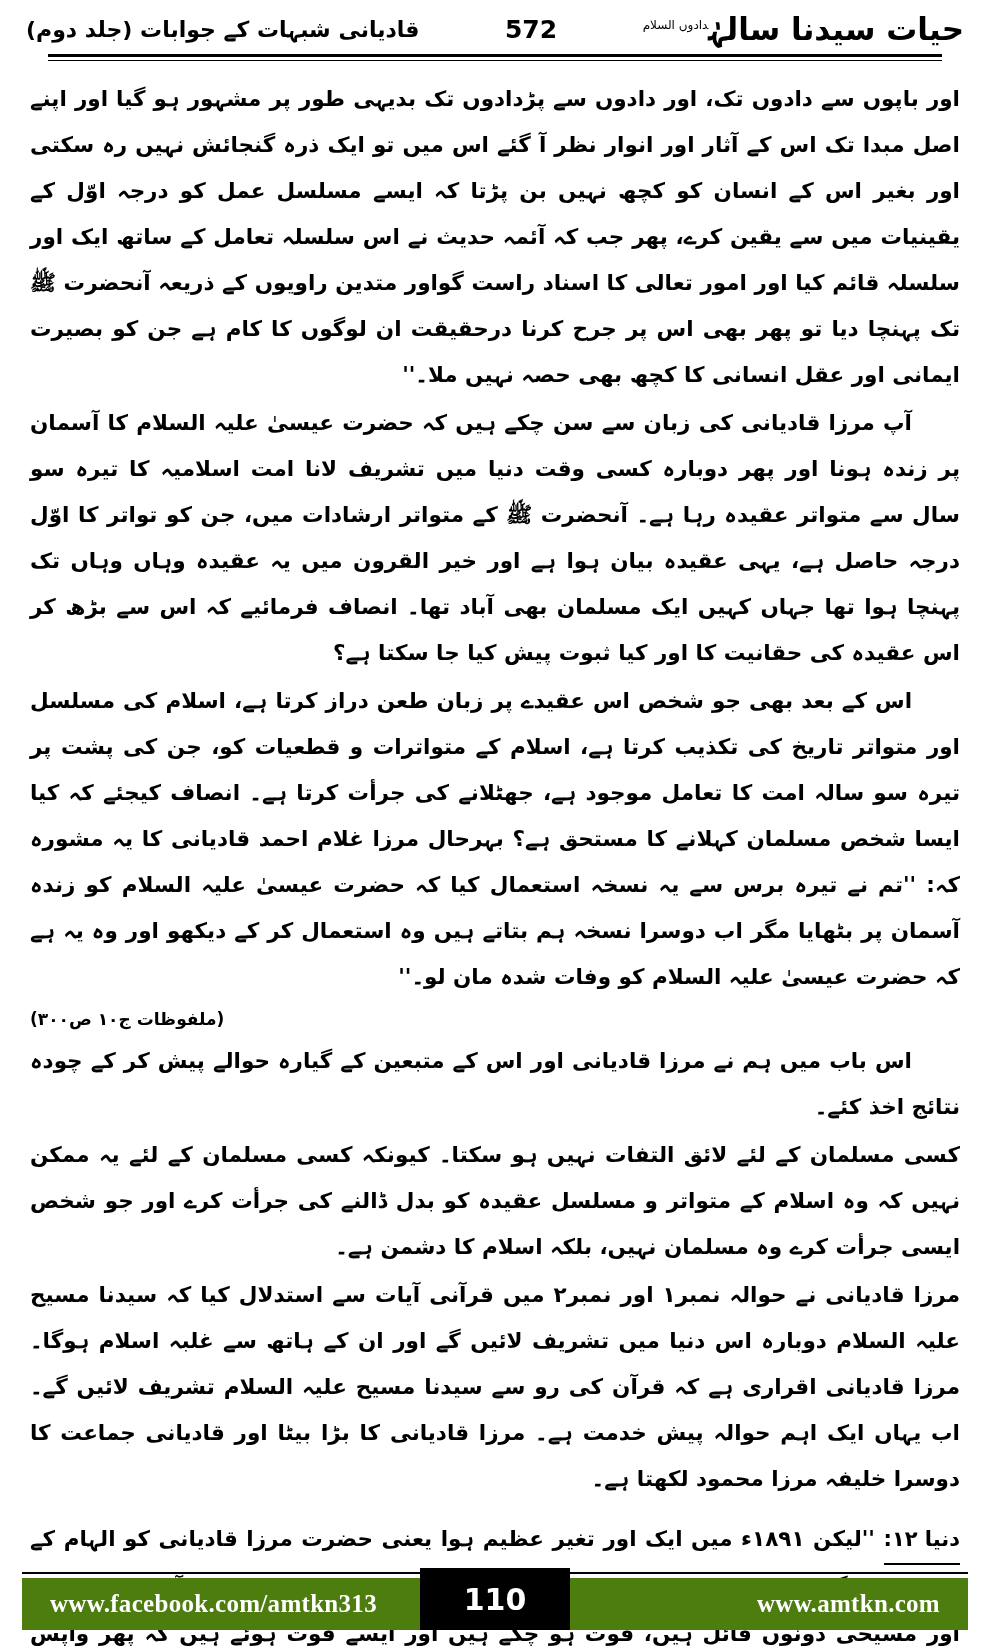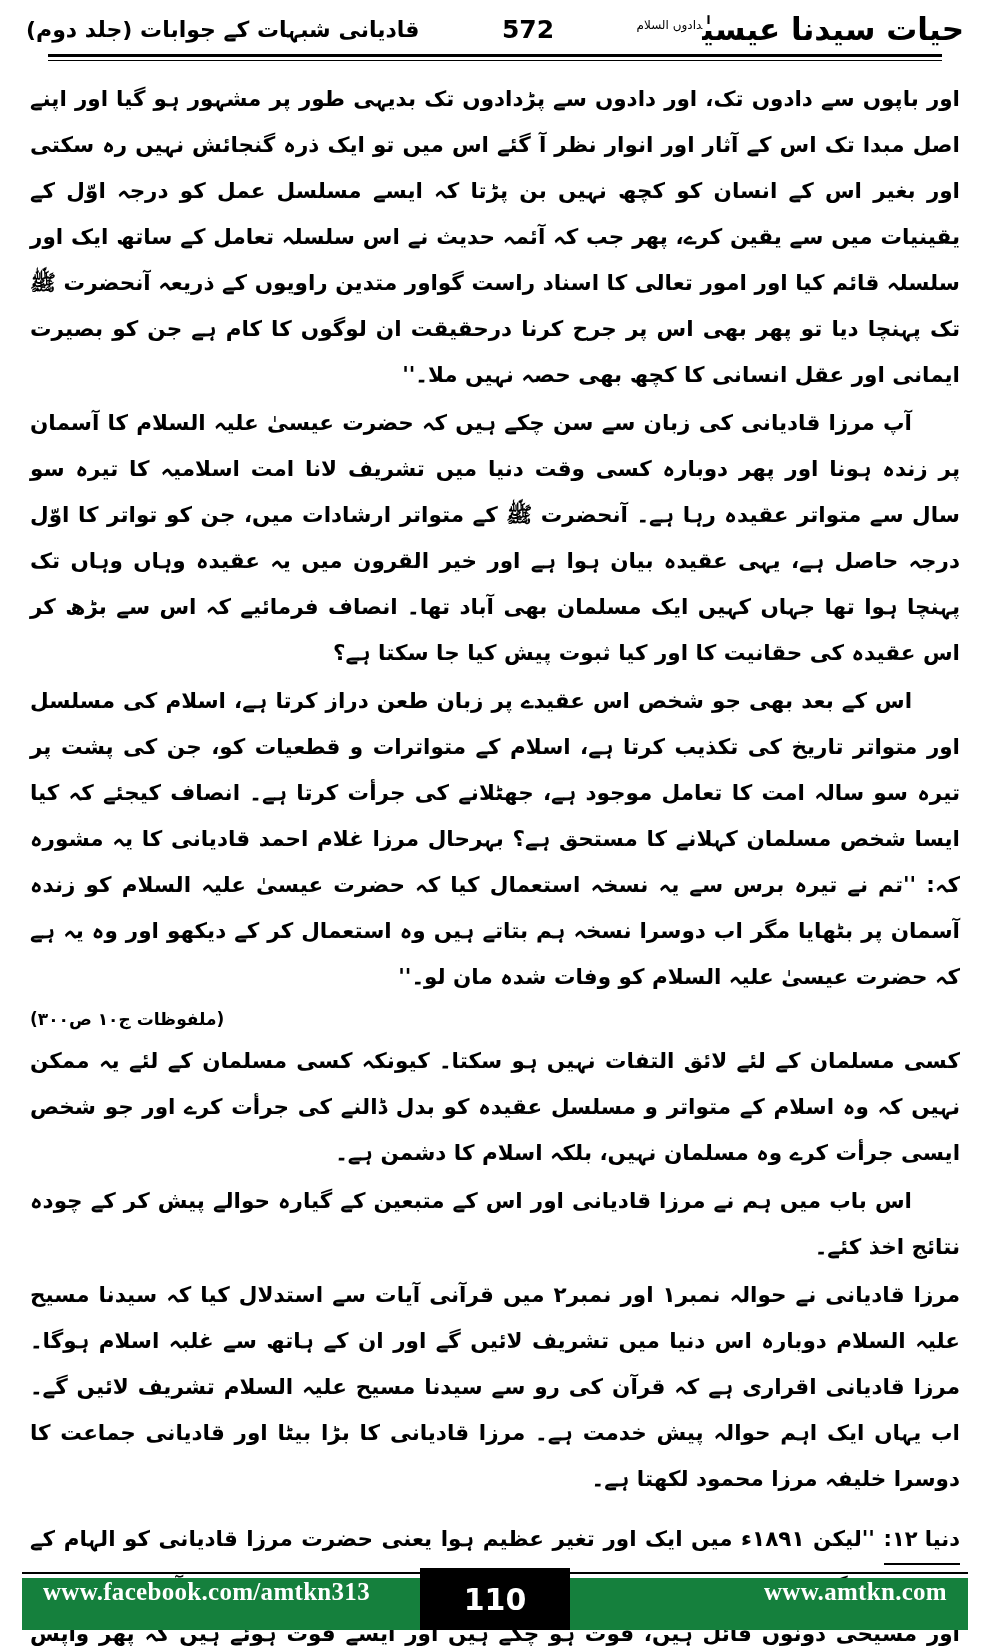--- a/index.html
+++ b/index.html
@@ -119,25 +119,25 @@
   }
   .footer-rule-thin {
     height: 2px;
     background: #000;
     margin: 0 22px;
   }
   .footer-bar {
     position: relative;
     margin: 4px 22px 0 22px;
     height: 52px;
-    background: #15803d;
+    background: #4d7c0f;
     display: flex;
-    align-items: flex-start;
+    align-items: center;
     justify-content: space-between;
-    padding: 0 21px;
+    padding: 0 28px;
     box-sizing: border-box;
   }
   .footer-link {
     color: #ffffff;
     font-size: 25px;
     font-family: "Liberation Serif", serif;
     font-weight: bold;
     letter-spacing: 0.3px;
   }
   .footer-pagenum-holder {
@@ -160,43 +160,43 @@
   }
 </style>
 </head>
 <body>
 
 <div class="page">
 
   <div class="header">
     <div class="header-row">
       <div class="header-book-title">
-        <span>حیات سیدنا عیسیٰ</span><span class="sup">دادوں السلام</span>
+        <span>حیات سیدنا سالہٰ</span><span class="sup">دادوں السلام</span>
       </div>
       <div class="header-page-num">572</div>
       <div class="header-chapter">قادیانی شبہات کے جوابات (جلد دوم)</div>
     </div>
     <div class="header-rules">
       <div class="rule-thick"></div>
       <div class="rule-thin"></div>
     </div>
   </div>
 
   <div class="content">
 
     <p class="para">اور باپوں سے دادوں تک، اور دادوں سے پڑدادوں تک بدیہی طور پر مشہور ہو گیا اور اپنے اصل مبدا تک اس کے آثار اور انوار نظر آ گئے اس میں تو ایک ذرہ گنجائش نہیں رہ سکتی اور بغیر اس کے انسان کو کچھ نہیں بن پڑتا کہ ایسے مسلسل عمل کو درجہ اوّل کے یقینیات میں سے یقین کرے، پھر جب کہ آئمہ حدیث نے اس سلسلہ تعامل کے ساتھ ایک اور سلسلہ قائم کیا اور امور تعالی کا اسناد راست گواور متدین راویوں کے ذریعہ آنحضرت ﷺ تک پہنچا دیا تو پھر بھی اس پر جرح کرنا درحقیقت ان لوگوں کا کام ہے جن کو بصیرت ایمانی اور عقل انسانی کا کچھ بھی حصہ نہیں ملا۔''</p>
 
     <p class="para indent">آپ مرزا قادیانی کی زبان سے سن چکے ہیں کہ حضرت عیسیٰ علیہ السلام کا آسمان پر زندہ ہونا اور پھر دوبارہ کسی وقت دنیا میں تشریف لانا امت اسلامیہ کا تیرہ سو سال سے متواتر عقیدہ رہا ہے۔ آنحضرت ﷺ کے متواتر ارشادات میں، جن کو تواتر کا اوّل درجہ حاصل ہے، یہی عقیدہ بیان ہوا ہے اور خیر القرون میں یہ عقیدہ وہاں وہاں تک پہنچا ہوا تھا جہاں کہیں ایک مسلمان بھی آباد تھا۔ انصاف فرمائیے کہ اس سے بڑھ کر اس عقیدہ کی حقانیت کا اور کیا ثبوت پیش کیا جا سکتا ہے؟</p>
 
     <p class="para indent">اس کے بعد بھی جو شخص اس عقیدے پر زبان طعن دراز کرتا ہے، اسلام کی مسلسل اور متواتر تاریخ کی تکذیب کرتا ہے، اسلام کے متواترات و قطعیات کو، جن کی پشت پر تیرہ سو سالہ امت کا تعامل موجود ہے، جھٹلانے کی جرأت کرتا ہے۔ انصاف کیجئے کہ کیا ایسا شخص مسلمان کہلانے کا مستحق ہے؟ بہرحال مرزا غلام احمد قادیانی کا یہ مشورہ کہ: ''تم نے تیرہ برس سے یہ نسخہ استعمال کیا کہ حضرت عیسیٰ علیہ السلام کو زندہ آسمان پر بٹھایا مگر اب دوسرا نسخہ ہم بتاتے ہیں وہ استعمال کر کے دیکھو اور وہ یہ ہے کہ حضرت عیسیٰ علیہ السلام کو وفات شدہ مان لو۔''</p>
     <div class="src-line">(ملفوظات ج۱۰ ص۳۰۰)</div>
 
+    <p class="para indent">اس باب میں ہم نے مرزا قادیانی اور اس کے متبعین کے گیارہ حوالے پیش کر کے چودہ نتائج اخذ کئے۔</p>
+
     <p class="para">کسی مسلمان کے لئے لائق التفات نہیں ہو سکتا۔ کیونکہ کسی مسلمان کے لئے یہ ممکن نہیں کہ وہ اسلام کے متواتر و مسلسل عقیدہ کو بدل ڈالنے کی جرأت کرے اور جو شخص ایسی جرأت کرے وہ مسلمان نہیں، بلکہ اسلام کا دشمن ہے۔</p>
-
-    <p class="para indent">اس باب میں ہم نے مرزا قادیانی اور اس کے متبعین کے گیارہ حوالے پیش کر کے چودہ نتائج اخذ کئے۔</p>
 
     <p class="para">مرزا قادیانی نے حوالہ نمبر۱ اور نمبر۲ میں قرآنی آیات سے استدلال کیا کہ سیدنا مسیح علیہ السلام دوبارہ اس دنیا میں تشریف لائیں گے اور ان کے ہاتھ سے غلبہ اسلام ہوگا۔ مرزا قادیانی اقراری ہے کہ قرآن کی رو سے سیدنا مسیح علیہ السلام تشریف لائیں گے۔ اب یہاں ایک اہم حوالہ پیش خدمت ہے۔ مرزا قادیانی کا بڑا بیٹا اور قادیانی جماعت کا دوسرا خلیفہ مرزا محمود لکھتا ہے۔</p>
 
     <div class="hawala-block">
       <p class="para">
         <span class="hawala-label">دنیا ۱۲:</span>
         <span>''لیکن ۱۸۹۱ء میں ایک اور تغیر عظیم ہوا یعنی حضرت مرزا قادیانی کو الہام کے ذریعہ بتایا گیا کہ حضرت مسیح ناصری (عیسیٰ علیہ السلام) جن کے دوبارہ آنے کے مسلمان اور مسیحی دونوں قائل ہیں، فوت ہو چکے ہیں اور ایسے فوت ہوئے ہیں کہ پھر واپس نہیں آ سکیں گے اور یہ مسیح کی بعثت ثانیہ سے مراد ایک ایسا شخص ہے جو ان کی خوبو آ ہے اور وہ آپ (مرزا قادیانی) ہی ہیں۔ جب اس بات پر آپ کو شرح صدر ہو گیا اور بار بار الہام سے آپ کو مجبور کیا گیا کہ آپ اس بات کا اعلان کریں تو آپ کو مجبوراً اس کام کے لئے اٹھنا پڑا قادیان میں ہی آپ کو یہ الہام ہوا تھا۔ آپ نے گھر میں فرمایا کہ اب ایک ایسی بات میرے سپرد کی گئی ہے کہ اس سے سخت مخالفت ہوگی۔ اس کے بعد آپ لدھیانہ چلے گئے اور مسیح موعود ہونے کا اعلان ۱۸۹۱ء میں بذریعہ ایک اشتہار کے شائع کیا گیا۔ اس اعلان کا شائع ہونا تھا کہ ہندوستان بھر میں ایک شور پڑ گیا۔''</span>
       </p>
 
     </div>

